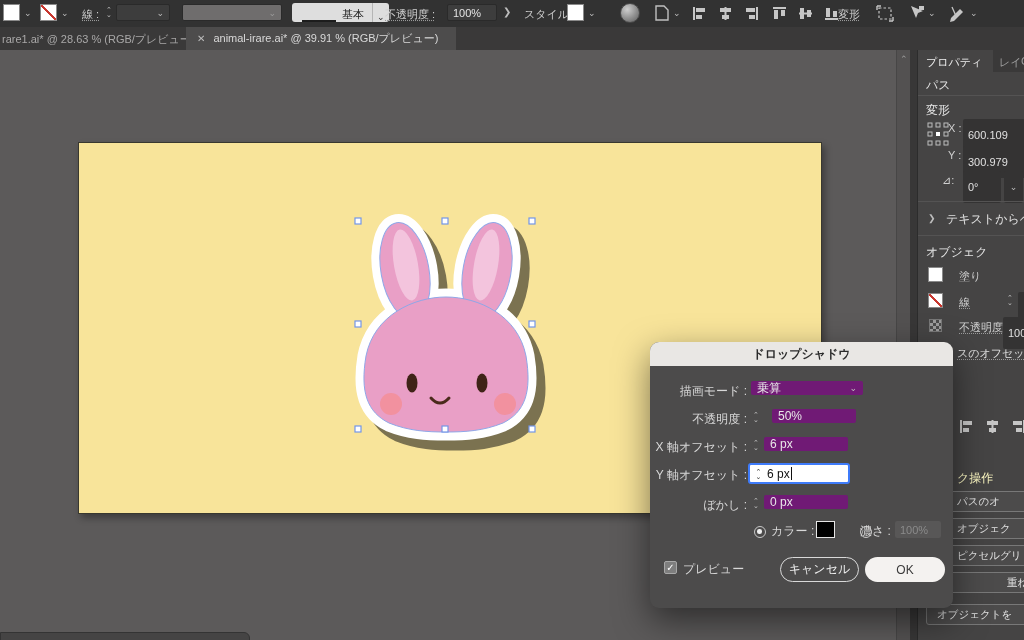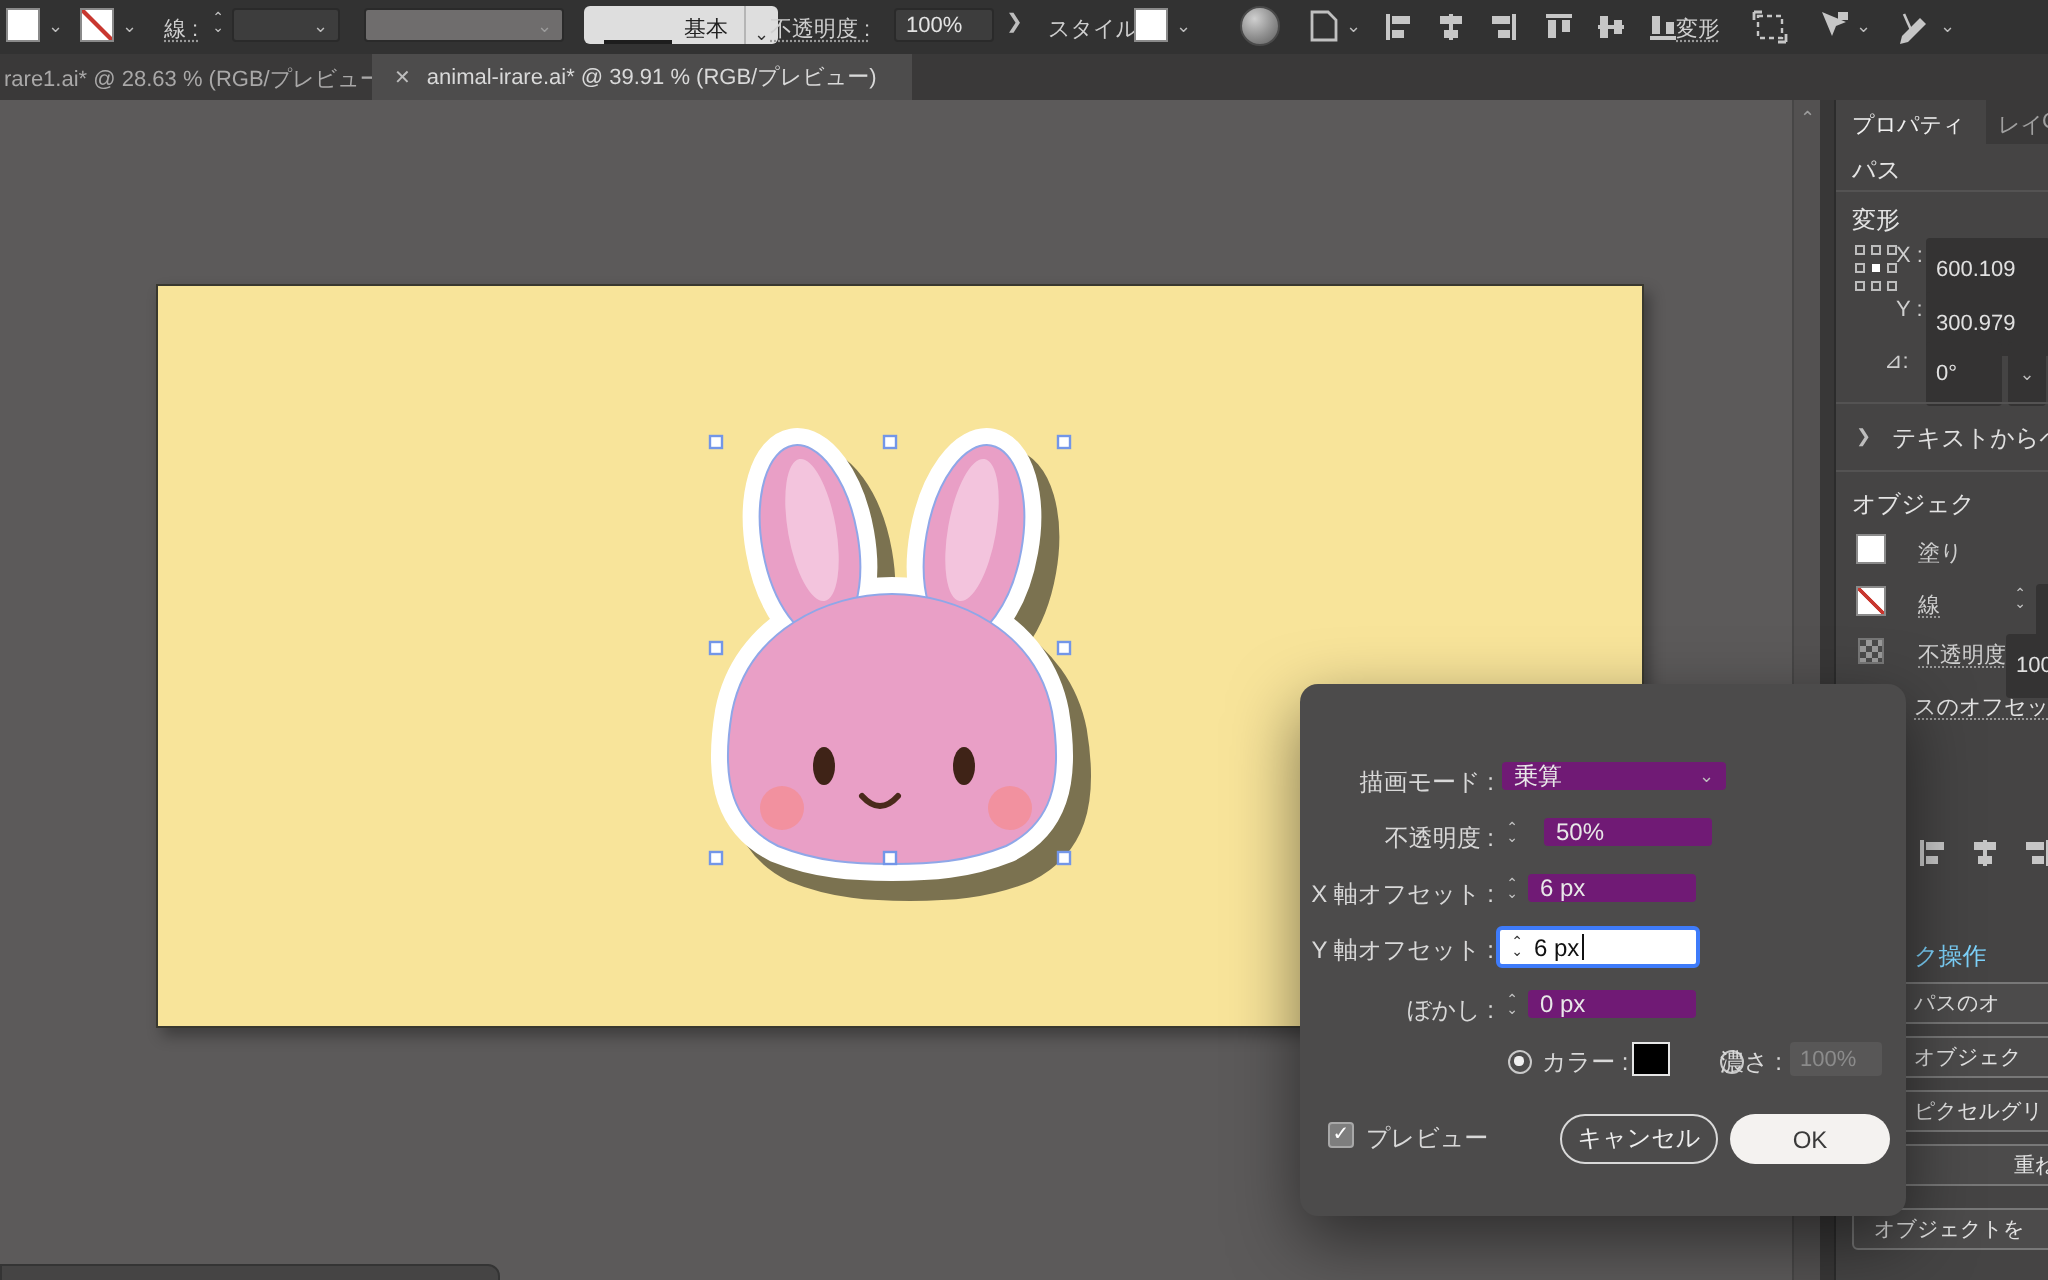--- a/index.html
+++ b/index.html
@@ -297,30 +297,31 @@
     <rect x="6.5" y="1" width="2" height="13" fill="#c6c6c6"></rect>
       <rect x="2" y="2" width="11" height="4" fill="#c6c6c6"></rect>
       <rect x="4" y="9" width="7" height="4" fill="#c6c6c6"></rect>
   </svg>
   <svg class="alicon" style="left:93px;top:369px" width="15" height="15">
     <rect x="12" y="1" width="2" height="13" fill="#c6c6c6"></rect>
       <rect x="2" y="2" width="9" height="4" fill="#c6c6c6"></rect>
       <rect x="5" y="9" width="6" height="4" fill="#c6c6c6"></rect>
   </svg>
 
-  <span class="abs txt" style="left:39px;top:420px;font-size:12px;color:#7dd3fc">ク操作</span>
+  <span class="abs txt" style="left:39px;top:420px;font-size:12px;color:#fef9c3">ク操作</span>
 
   <div class="qbtn" style="left:28px;top:441px">パスのオ</div>
   <div class="qbtn" style="left:28px;top:468px">オブジェク</div>
   <div class="qbtn" style="left:28px;top:495px">ピクセルグリ</div>
   <div class="qbtn" style="left:28px;top:522px;padding-left:60px">重ね</div>
   <div class="qbtn" style="left:8px;top:554px">オブジェクトを</div>
 </div>
 
 <div id="dialog" class="abs">
+  <div id="dlg-title" class="abs">ドロップシャドウ</div>
 
   
   <span class="dlbl" style="top:41px">描画モード :</span>
   <div class="dfld" style="left:101px;top:39px;width:112px">
     <span>乗算</span>
     <span class="chev" style="margin-left:auto">⌄</span>
   </div>
 
   
   <span class="dlbl" style="top:69px">不透明度 :</span>

